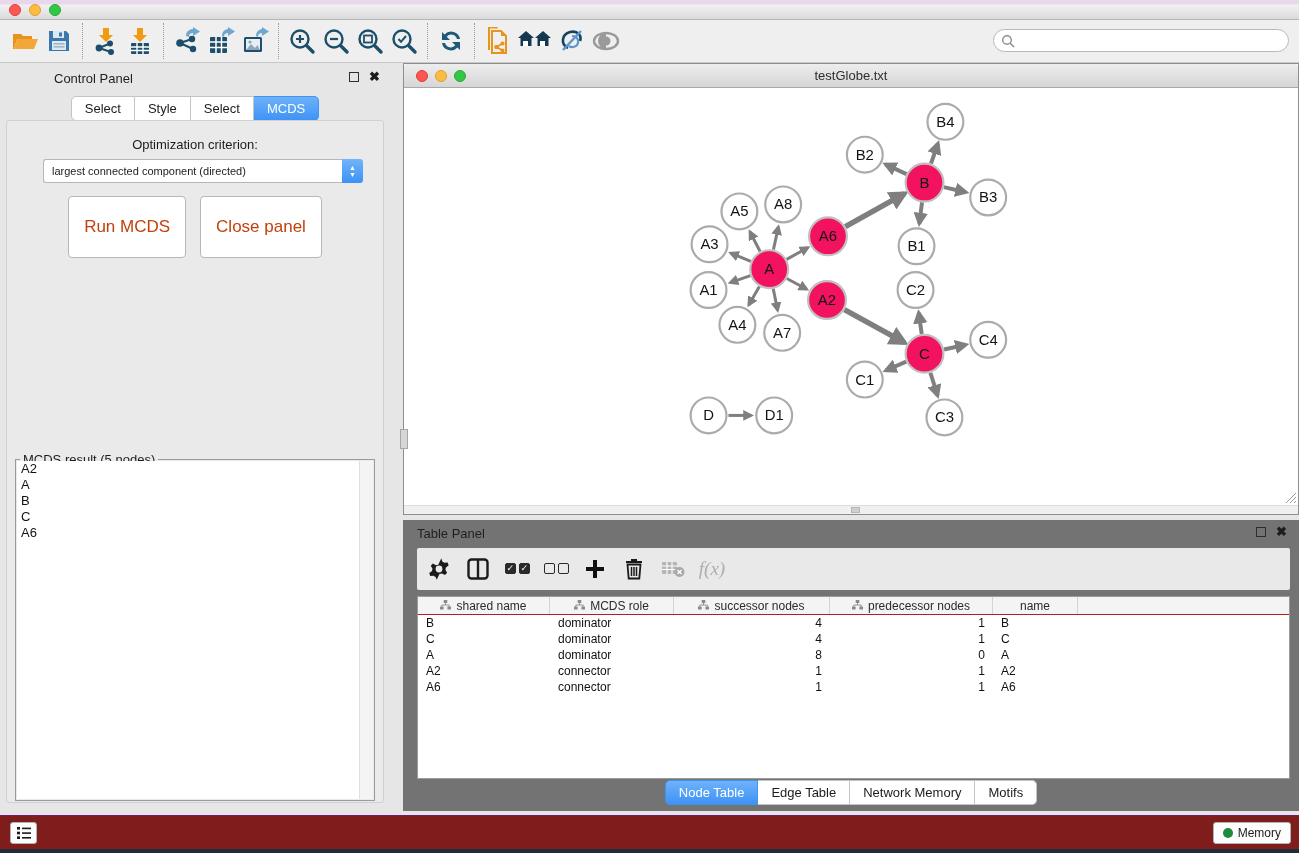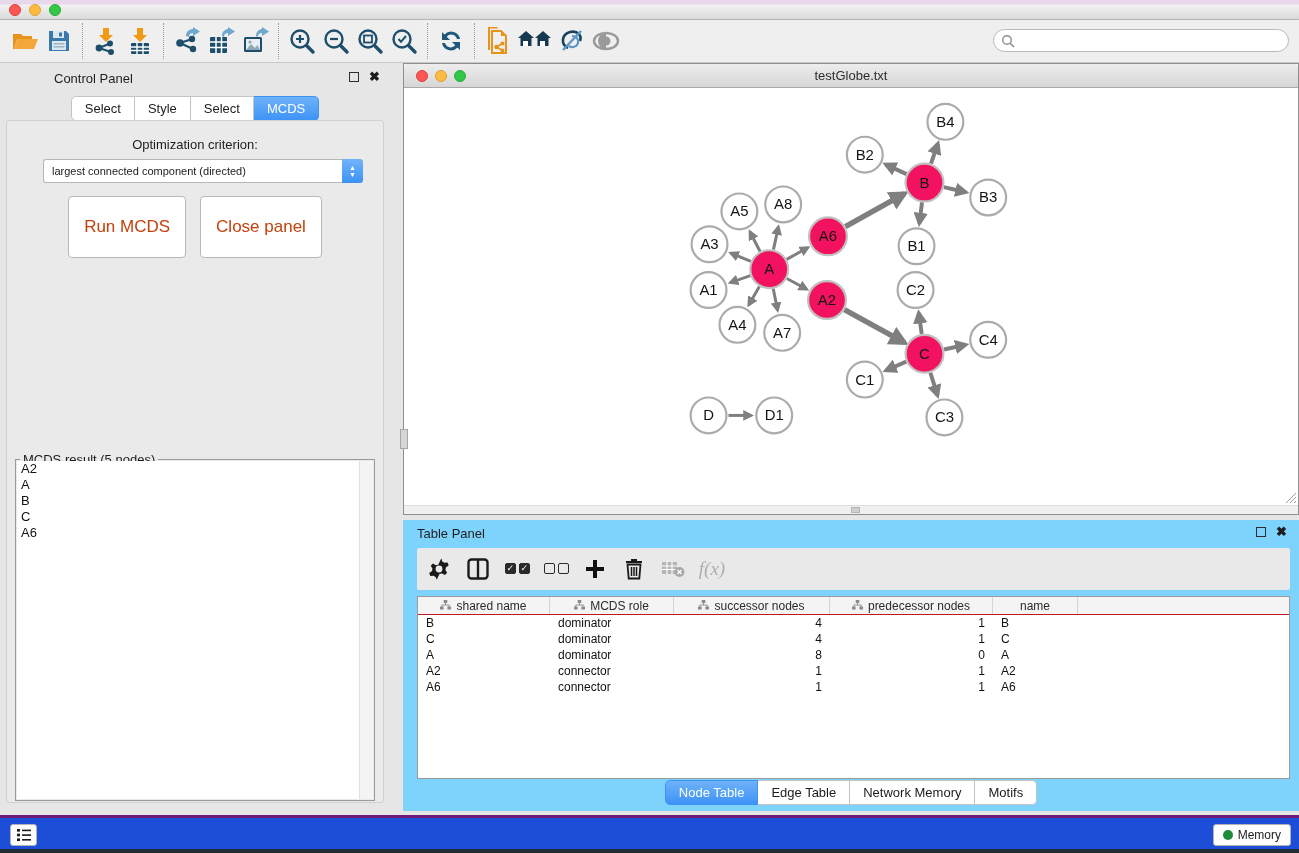--- a/index.html
+++ b/index.html
@@ -67,39 +67,39 @@
     background:linear-gradient(#ededed,#d6d6d6); border-bottom:1px solid #a9a9a9; border-radius:3px 3px 0 0; }
   .net-titlebar .title { position:absolute; left:0; right:0; top:4px; text-align:center; font-size:13px; color:#2e2e2e; }
   .net-lights { position:absolute; left:12px; top:6px; display:flex; gap:7px; }
   .net-canvas { position:absolute; left:0; right:0; top:24px; bottom:9px; background:#fff; }
   .net-hscroll { position:absolute; left:0; right:0; bottom:0; height:9px; background:#f0f0f0; border-top:1px solid #dcdcdc; }
   .net-hscroll .handle { position:absolute; left:50%; top:1px; width:9px; height:6px; background:#cfcfcf; border:1px solid #b5b5b5; }
   .edge-grip { position:absolute; left:-4px; top:365px; width:8px; height:20px; background:#d6d6d6; border:1px solid #a6a6a6; }
   .resize-grip { position:absolute; right:1px; bottom:10px; }
 
   
-  .table-panel { position:absolute; left:403px; top:520px; right:0; bottom:38px; background:#7dd3fc; }
+  .table-panel { position:absolute; left:403px; top:520px; right:0; bottom:38px; background:#737373; }
   .tp-header { position:absolute; left:14px; top:6px; font-size:13px; color:#1f1f1f; }
   .tp-toolbar { position:absolute; left:14px; right:9px; top:28px; height:42px; background:#e9e9e9;
     border-radius:2px; display:flex; align-items:center; gap:7px; padding-left:6px; }
   .tpbtn { width:32px; height:34px; display:flex; align-items:center; justify-content:center; cursor:default; }
   .fx { font-family:"Liberation Serif",serif; font-style:italic; font-size:19px; color:#adadad; }
 
   .ntable { position:absolute; left:14px; right:9px; top:76px; bottom:32px; background:#fff; border:1px solid #9b9b9b; overflow:hidden; }
   .thead { display:flex; height:18px; background:#f4f4f4; border-bottom:1px solid #b91c1c; }
   .th { display:flex; align-items:center; justify-content:center; gap:5px; font-size:12px; color:#2b2b2b;
     border-right:1px solid #d4d4d4; height:100%; }
   .tr { display:flex; height:16px; }
   .td { font-size:12px; color:#111; line-height:16px; padding:0 8px; white-space:nowrap; }
   .td.r { text-align:right; }
 
   #tp-tabs { position:absolute; bottom:6px; left:0; right:0; display:flex; justify-content:center; }
 
   
-  .statusbar { position:absolute; left:0; right:0; bottom:0; height:34px; background:#1d4ed8; border-top:3px solid #701a75; }
+  .statusbar { position:absolute; left:0; right:0; bottom:0; height:34px; background:#7f1d1d; border-top:1px solid #701a75; }
   .sb-left-btn { position:absolute; left:10px; top:6px; width:27px; height:22px; background:#fdfdfd;
     border:1px solid #b3b3b3; border-radius:3px; display:flex; align-items:center; justify-content:center; }
   .memory-btn { position:absolute; right:8px; top:6px; height:22px; background:#fdfdfd; border:1px solid #b3b3b3;
     border-radius:3px; display:flex; align-items:center; gap:5px; padding:0 9px; }
   .memory-dot { width:10px; height:10px; border-radius:50%; background:#1d8a3c; }
   .memory-btn span.lbl { font-size:12px; color:#1c1c1c; }
 
   .chk { width:11px; height:11px; border:1px solid #2a2a2a; display:inline-block; border-radius:2px; position:relative; }
   .chk.filled { background:#2a2a2a; }
   .chk.filled::after { content:"✓"; color:#fff; font-size:9px; position:absolute; left:1px; top:-1px; }

